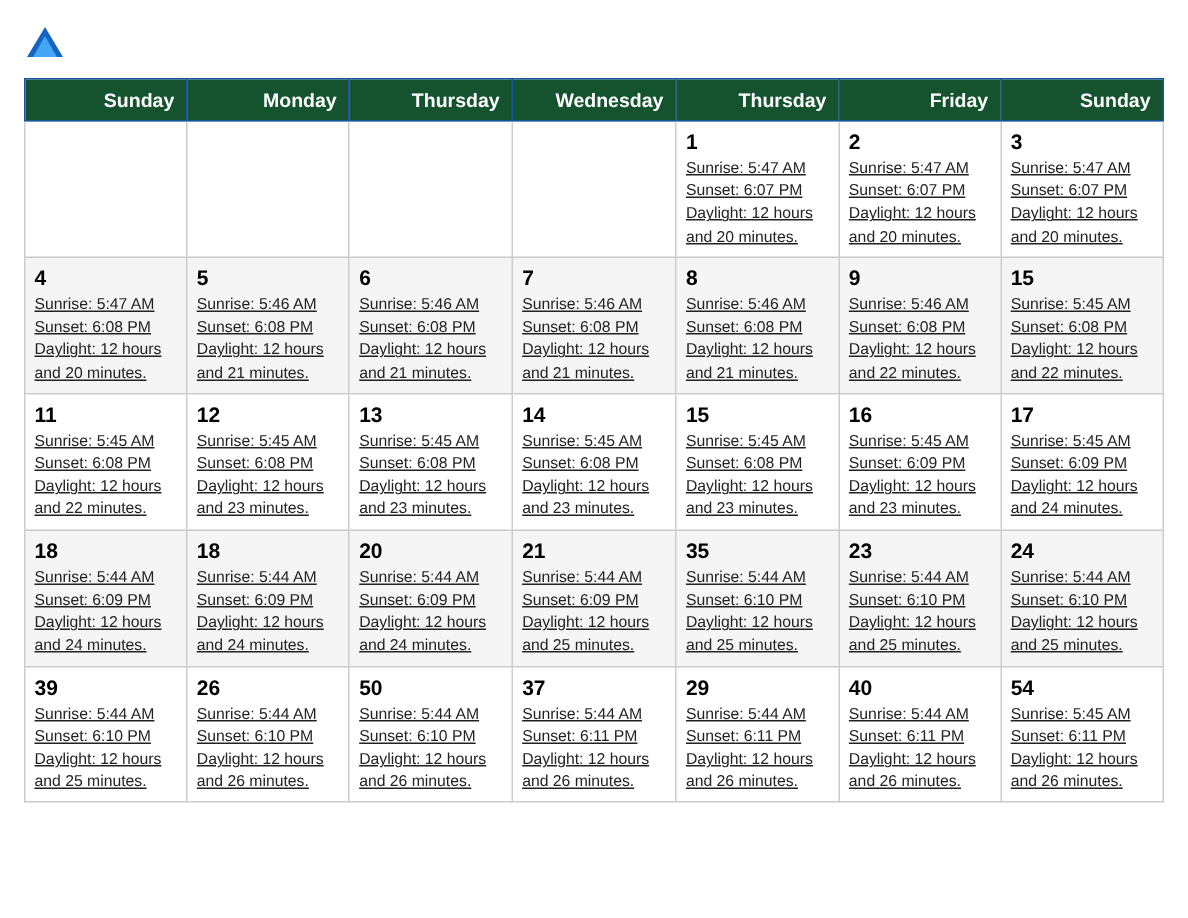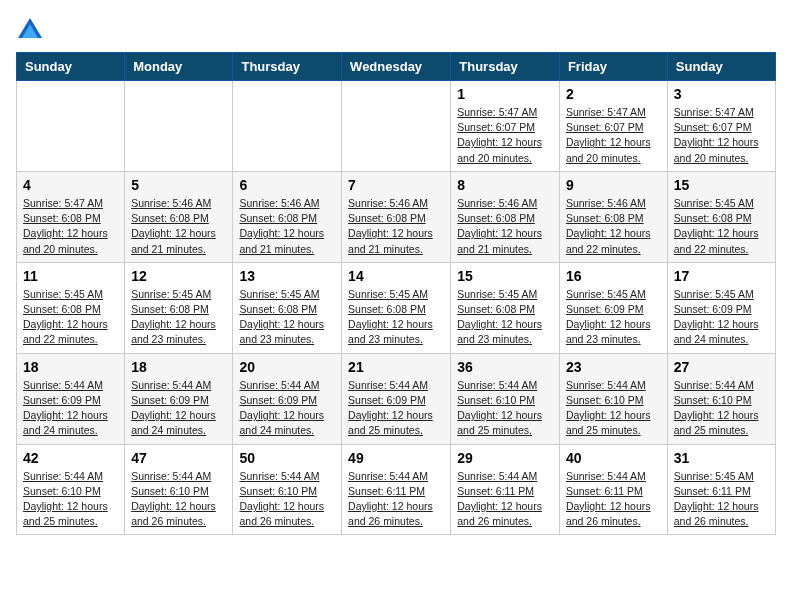--- a/index.html
+++ b/index.html
@@ -51,23 +51,23 @@
     .location {
       font-size: 15px;
       color: #333;
     }
     .calendar {
       width: 100%;
       border-collapse: collapse;
       border: 1px solid #ccc;
     }
     .calendar th {
-      background-color: #0c4a6e;
+      background-color: #14532d;
       color: #fff;
-      text-align: left;
+      text-align: right;
       padding: 6px 8px;
       font-size: 13px;
       border: 1px solid #1555a0;
     }
     .calendar td {
       vertical-align: top;
       padding: 5px 6px;
       border: 1px solid #ccc;
       width: 110px;
       min-height: 80px;
@@ -281,86 +281,86 @@
 and 24 minutes.</div>
         </td>
         <td>
           <span class="day-num">21</span>
           <div class="day-info" style="white-space: pre-line;">Sunrise: 5:44 AM
 Sunset: 6:09 PM
 Daylight: 12 hours
 and 25 minutes.</div>
         </td>
         <td>
-          <span class="day-num">36</span>
+          <span class="day-num">35</span>
           <div class="day-info" style="white-space: pre-line;">Sunrise: 5:44 AM
 Sunset: 6:10 PM
 Daylight: 12 hours
 and 25 minutes.</div>
         </td>
         <td>
           <span class="day-num">23</span>
           <div class="day-info" style="white-space: pre-line;">Sunrise: 5:44 AM
 Sunset: 6:10 PM
 Daylight: 12 hours
 and 25 minutes.</div>
         </td>
         <td>
-          <span class="day-num">27</span>
+          <span class="day-num">24</span>
           <div class="day-info" style="white-space: pre-line;">Sunrise: 5:44 AM
 Sunset: 6:10 PM
 Daylight: 12 hours
 and 25 minutes.</div>
         </td>
       </tr>
       <tr>
         <td>
-          <span class="day-num">42</span>
-          <div class="day-info" style="white-space: pre-line;">Sunrise: 5:44 AM
-Sunset: 6:10 PM
-Daylight: 12 hours
-and 25 minutes.</div>
-        </td>
-        <td>
-          <span class="day-num">47</span>
+          <span class="day-num">39</span>
+          <div class="day-info" style="white-space: pre-line;">Sunrise: 5:44 AM
+Sunset: 6:10 PM
+Daylight: 12 hours
+and 25 minutes.</div>
+        </td>
+        <td>
+          <span class="day-num">26</span>
           <div class="day-info" style="white-space: pre-line;">Sunrise: 5:44 AM
 Sunset: 6:10 PM
 Daylight: 12 hours
 and 26 minutes.</div>
         </td>
         <td>
           <span class="day-num">50</span>
           <div class="day-info" style="white-space: pre-line;">Sunrise: 5:44 AM
 Sunset: 6:10 PM
 Daylight: 12 hours
 and 26 minutes.</div>
         </td>
         <td>
-          <span class="day-num">49</span>
+          <span class="day-num">37</span>
           <div class="day-info" style="white-space: pre-line;">Sunrise: 5:44 AM
 Sunset: 6:11 PM
 Daylight: 12 hours
 and 26 minutes.</div>
         </td>
         <td>
           <span class="day-num">29</span>
           <div class="day-info" style="white-space: pre-line;">Sunrise: 5:44 AM
 Sunset: 6:11 PM
 Daylight: 12 hours
 and 26 minutes.</div>
         </td>
         <td>
           <span class="day-num">40</span>
           <div class="day-info" style="white-space: pre-line;">Sunrise: 5:44 AM
 Sunset: 6:11 PM
 Daylight: 12 hours
 and 26 minutes.</div>
         </td>
         <td>
-          <span class="day-num">31</span>
+          <span class="day-num">54</span>
           <div class="day-info" style="white-space: pre-line;">Sunrise: 5:45 AM
 Sunset: 6:11 PM
 Daylight: 12 hours
 and 26 minutes.</div>
         </td>
       </tr>
     </tbody>
 </table>
 
 </body></html>

